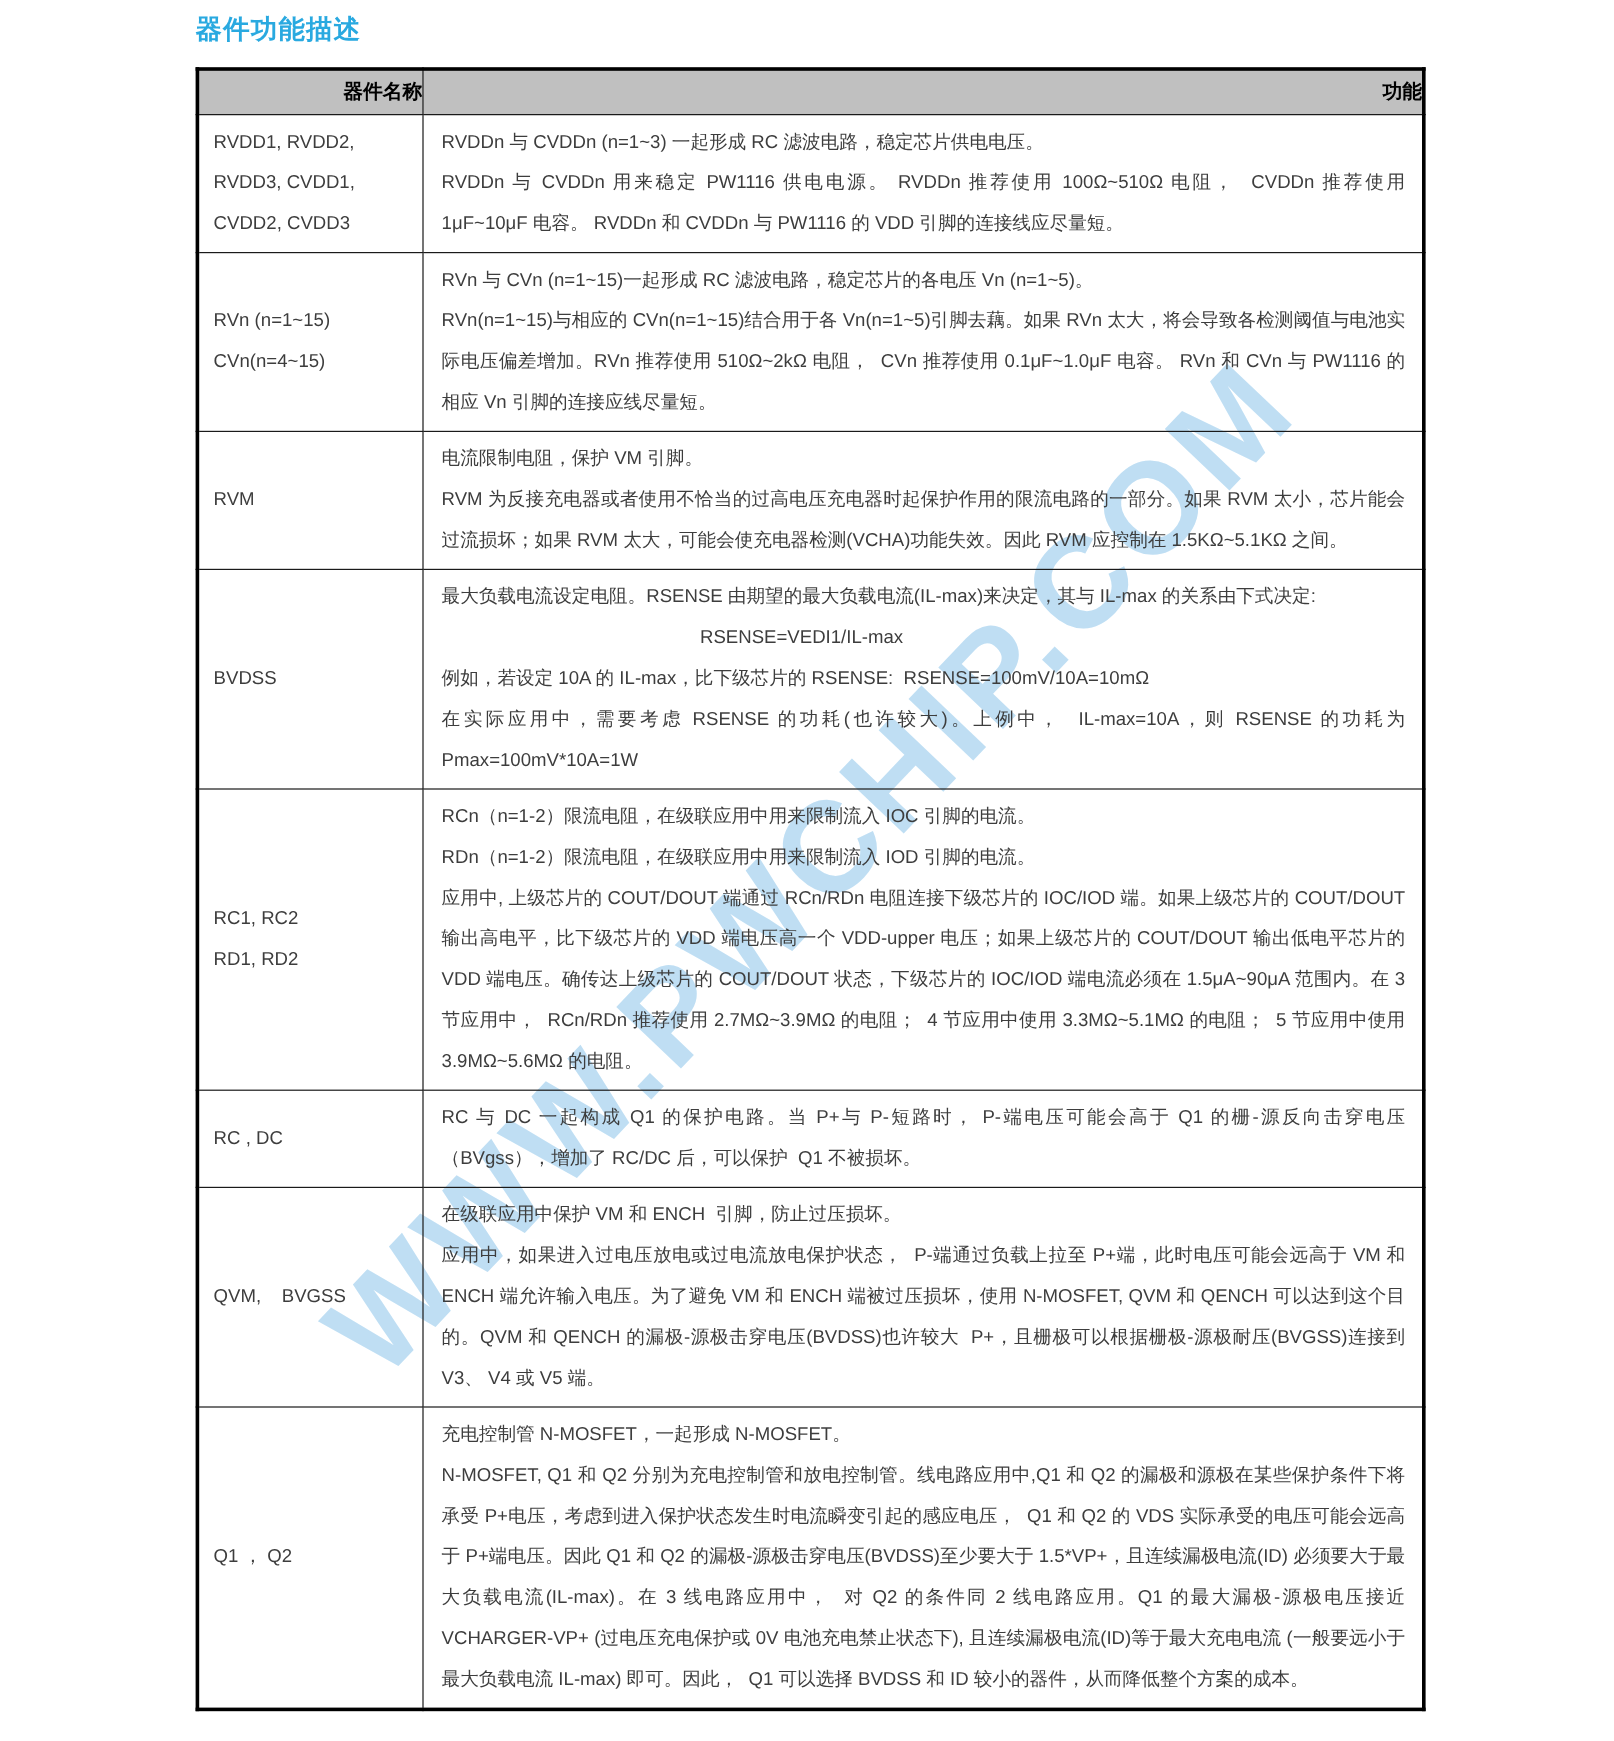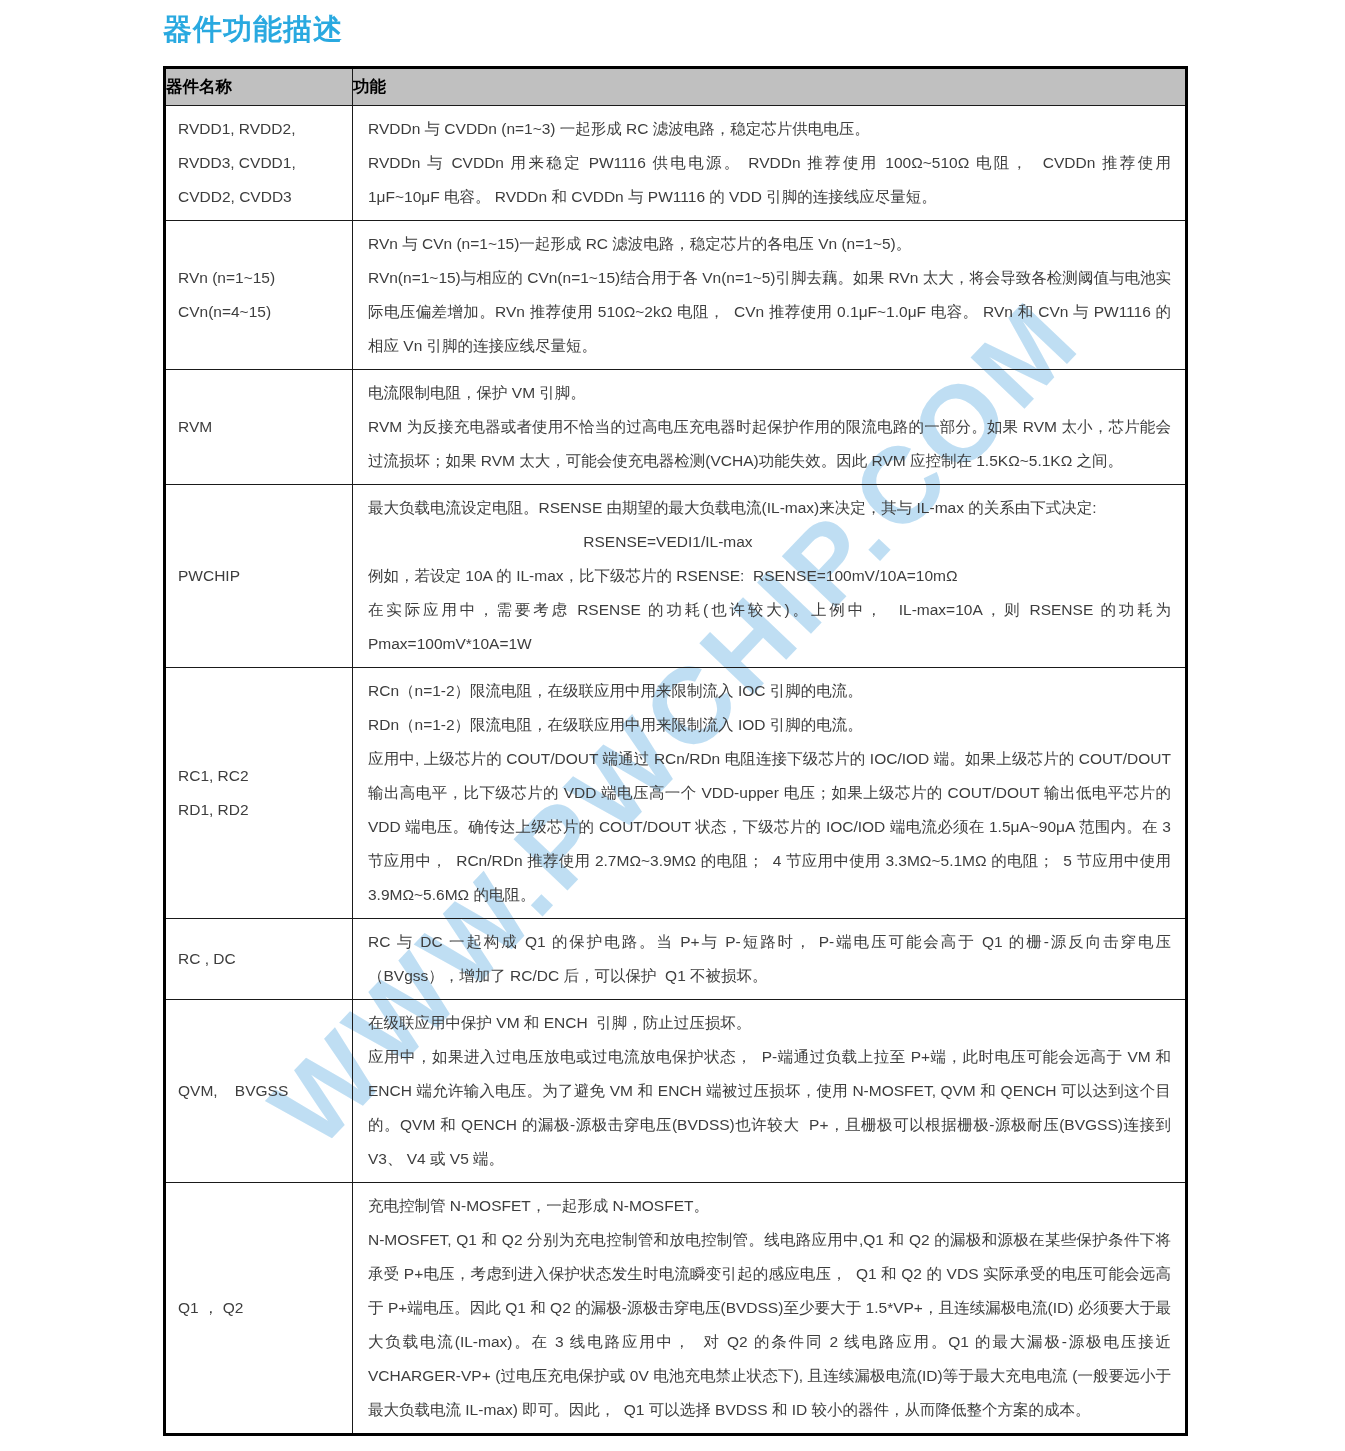--- a/index.html
+++ b/index.html
@@ -32,21 +32,21 @@
     transform: rotate(-46.5deg);
     transform-origin: center center;
     white-space: nowrap;
     z-index: 0;
     pointer-events: none;
     user-select: none;
   }
   .title {
     position: relative;
     z-index: 1;
-    font-size: 29px;
+    font-size: 22px;
     font-weight: bold;
     color: var(--title-color, #29a9e0);
     letter-spacing: 1px;
     margin-bottom: 16px;
   }
   table.device-table {
     position: relative;
     z-index: 1;
     width: 1025px;
     border-collapse: collapse;
@@ -58,21 +58,21 @@
   table.device-table td {
     border: 1px solid #1a1a1a;
     vertical-align: middle;
   }
   table.device-table thead th {
     background: var(--header-bg, #c0c0c0);
     height: 38px;
     font-size: 16.5px;
     font-weight: bold;
     color: #000000;
-    text-align: left;
+    text-align: right;
   }
   col.c-name { width: 188px; }
   td.name-cell {
     padding: 6px 10px 6px 12px;
     font-size: 15.5px;
     margin-top: 28px;
   }
   .name-line {
     line-height: 34px;
     white-space: pre;
@@ -135,21 +135,21 @@
             <div class="name-line">RVM</div>
           </td>
     <td class="func-cell">
             <div class="para">电流限制电阻，保护 VM 引脚。</div>
             <div class="para">RVM 为反接充电器或者使用不恰当的过高电压充电器时起保护作用的限流电路的一部分。如果 RVM 太小，芯片能会过流损坏；如果 RVM 太大，可能会使充电器检测(VCHA)功能失效。因此 RVM 应控制在 1.5KΩ~5.1KΩ 之间。</div>
           </td>
   </tr>
 
   <tr>
     <td class="name-cell">
-            <div class="name-line">PWCHIP</div>
+            <div class="name-line">BVDSS</div>
           </td>
     <td class="func-cell">
             <div class="para">最大负载电流设定电阻。RSENSE 由期望的最大负载电流(IL-max)来决定，其与 IL-max 的关系由下式决定:</div>
             <div class="para">                                                  RSENSE=VEDI1/IL-max</div>
             <div class="para">例如，若设定 10A 的 IL-max，比下级芯片的 RSENSE:  RSENSE=100mV/10A=10mΩ</div>
             <div class="para">在实际应用中，需要考虑 RSENSE 的功耗(也许较大)。上例中，  IL-max=10A，则 RSENSE 的功耗为 Pmax=100mV*10A=1W</div>
           </td>
   </tr>
 
   <tr>

